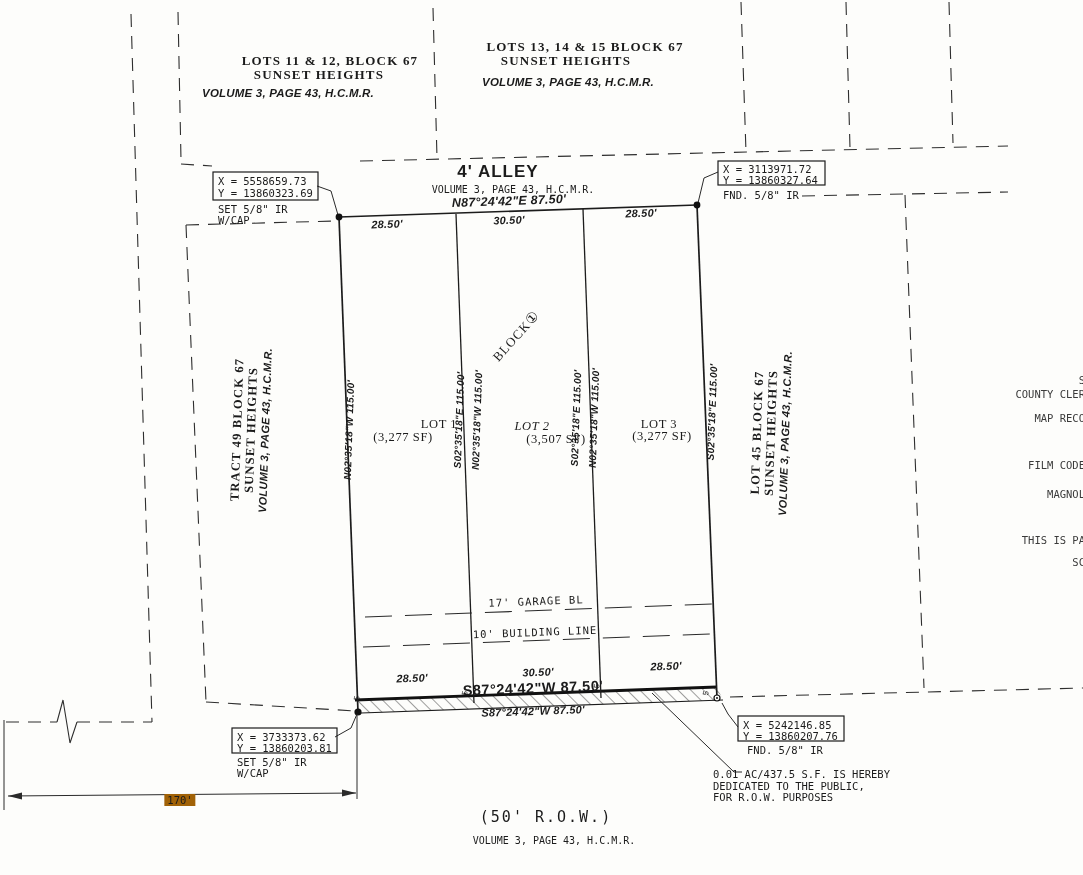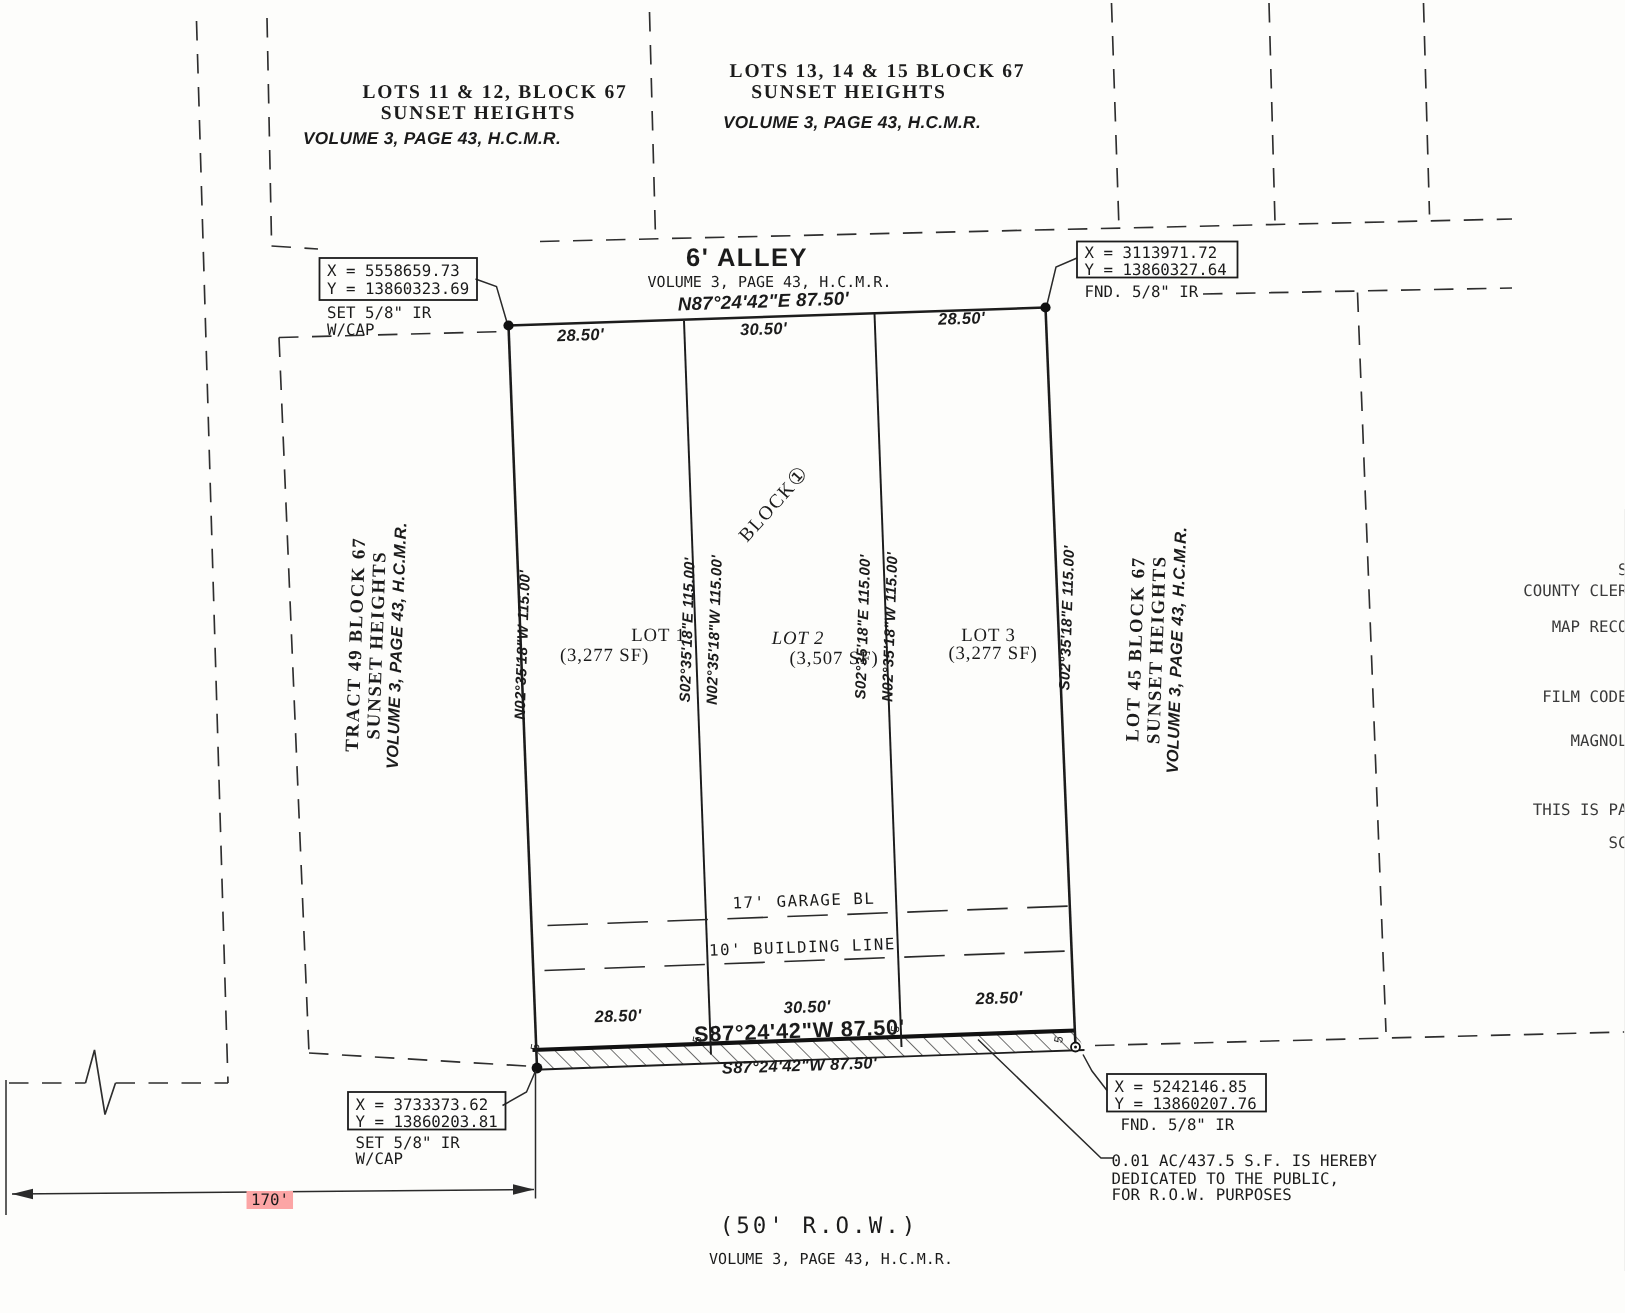--- a/index.html
+++ b/index.html
@@ -14,23 +14,23 @@
   .ser2{font-family:"Liberation Serif",serif;font-size:12.5px;letter-spacing:.6px;}
   .vol{font-family:"Liberation Sans",sans-serif;font-weight:bold;font-style:italic;font-size:11.5px;letter-spacing:.2px;}
   .cad{font-family:"DejaVu Sans Mono",monospace;font-size:10.5px;letter-spacing:0;}
   .cadsm{font-family:"DejaVu Sans Mono",monospace;font-size:10px;}
   .bi{font-weight:bold;font-style:italic;font-size:11px;letter-spacing:.2px;}
   .big{font-weight:bold;font-size:17px;letter-spacing:1px;}
   .street{font-weight:bold;font-size:21px;letter-spacing:1px;}
   .rotside{font-weight:bold;font-style:italic;font-size:10px;letter-spacing:.2px;}
   .blocklbl{font-family:"Liberation Serif",serif;font-size:13px;letter-spacing:1px;}
   .margin-t{font-family:"DejaVu Sans Mono",monospace;font-size:10.5px;color:#3a3a3a;}
-  .whbg{background:#fca5a5;padding:0 3px;}
+  .whbg{background:#a16207;padding:0 3px;}
   .lh{line-height:14px;text-align:center;}
-  .lh2{line-height:11.5px;margin-left:28px;}
+  .lh2{line-height:11.5px;}
 </style>
 </head>
 <body>
 
 <div class="sheet">
 
   <svg class="lines" width="1083" height="875" viewBox="0 0 1083 875">
     <defs>
       <pattern id="hatch" width="9" height="9" patternUnits="userSpaceOnUse" patternTransform="rotate(-45)">
         <line x1="0" y1="0" x2="0" y2="9" stroke="#2a2a2a" stroke-width="0.9"></line>
@@ -110,21 +110,21 @@
   </svg>
 
   <div class="t ser ctr" style="left:330px;top:61px;">LOTS 11 &amp; 12, BLOCK 67</div>
   <div class="t ser ctr" style="left:319px;top:75px;">SUNSET HEIGHTS</div>
   <div class="t vol ctr" style="left:288px;top:93px;">VOLUME 3, PAGE 43, H.C.M.R.</div>
 
   <div class="t ser ctr" style="left:585px;top:47px;">LOTS 13, 14 &amp; 15 BLOCK 67</div>
   <div class="t ser ctr" style="left:566px;top:61px;">SUNSET HEIGHTS</div>
   <div class="t vol ctr" style="left:568px;top:82px;">VOLUME 3, PAGE 43, H.C.M.R.</div>
 
-  <div class="t big ctr" style="left:498px;top:172px;">6' ALLEY</div>
+  <div class="t big ctr" style="left:498px;top:172px;">4' ALLEY</div>
   <div class="t cadsm ctr" style="left:513px;top:189px;">VOLUME 3, PAGE 43, H.C.M.R.</div>
   <div class="t bi ctr" style="left:509px;top:201px;transform:translate(-50%,-50%) rotate(-2deg);font-size:12.5px;">N87°24'42"E  87.50'</div>
   <div class="t bi ctr" style="left:387px;top:224px;transform:translate(-50%,-50%) rotate(-2deg);">28.50'</div>
   <div class="t bi ctr" style="left:509px;top:220px;transform:translate(-50%,-50%) rotate(-2deg);">30.50'</div>
   <div class="t bi ctr" style="left:641px;top:213px;transform:translate(-50%,-50%) rotate(-2deg);">28.50'</div>
 
   <div class="t cad" style="left:218px;top:175px;">X = 5558659.73</div>
   <div class="t cad" style="left:218px;top:187px;">Y = 13860323.69</div>
   <div class="t cad" style="left:218px;top:203px;">SET 5/8" IR</div>
   <div class="t cad" style="left:218px;top:214px;">W/CAP</div>

